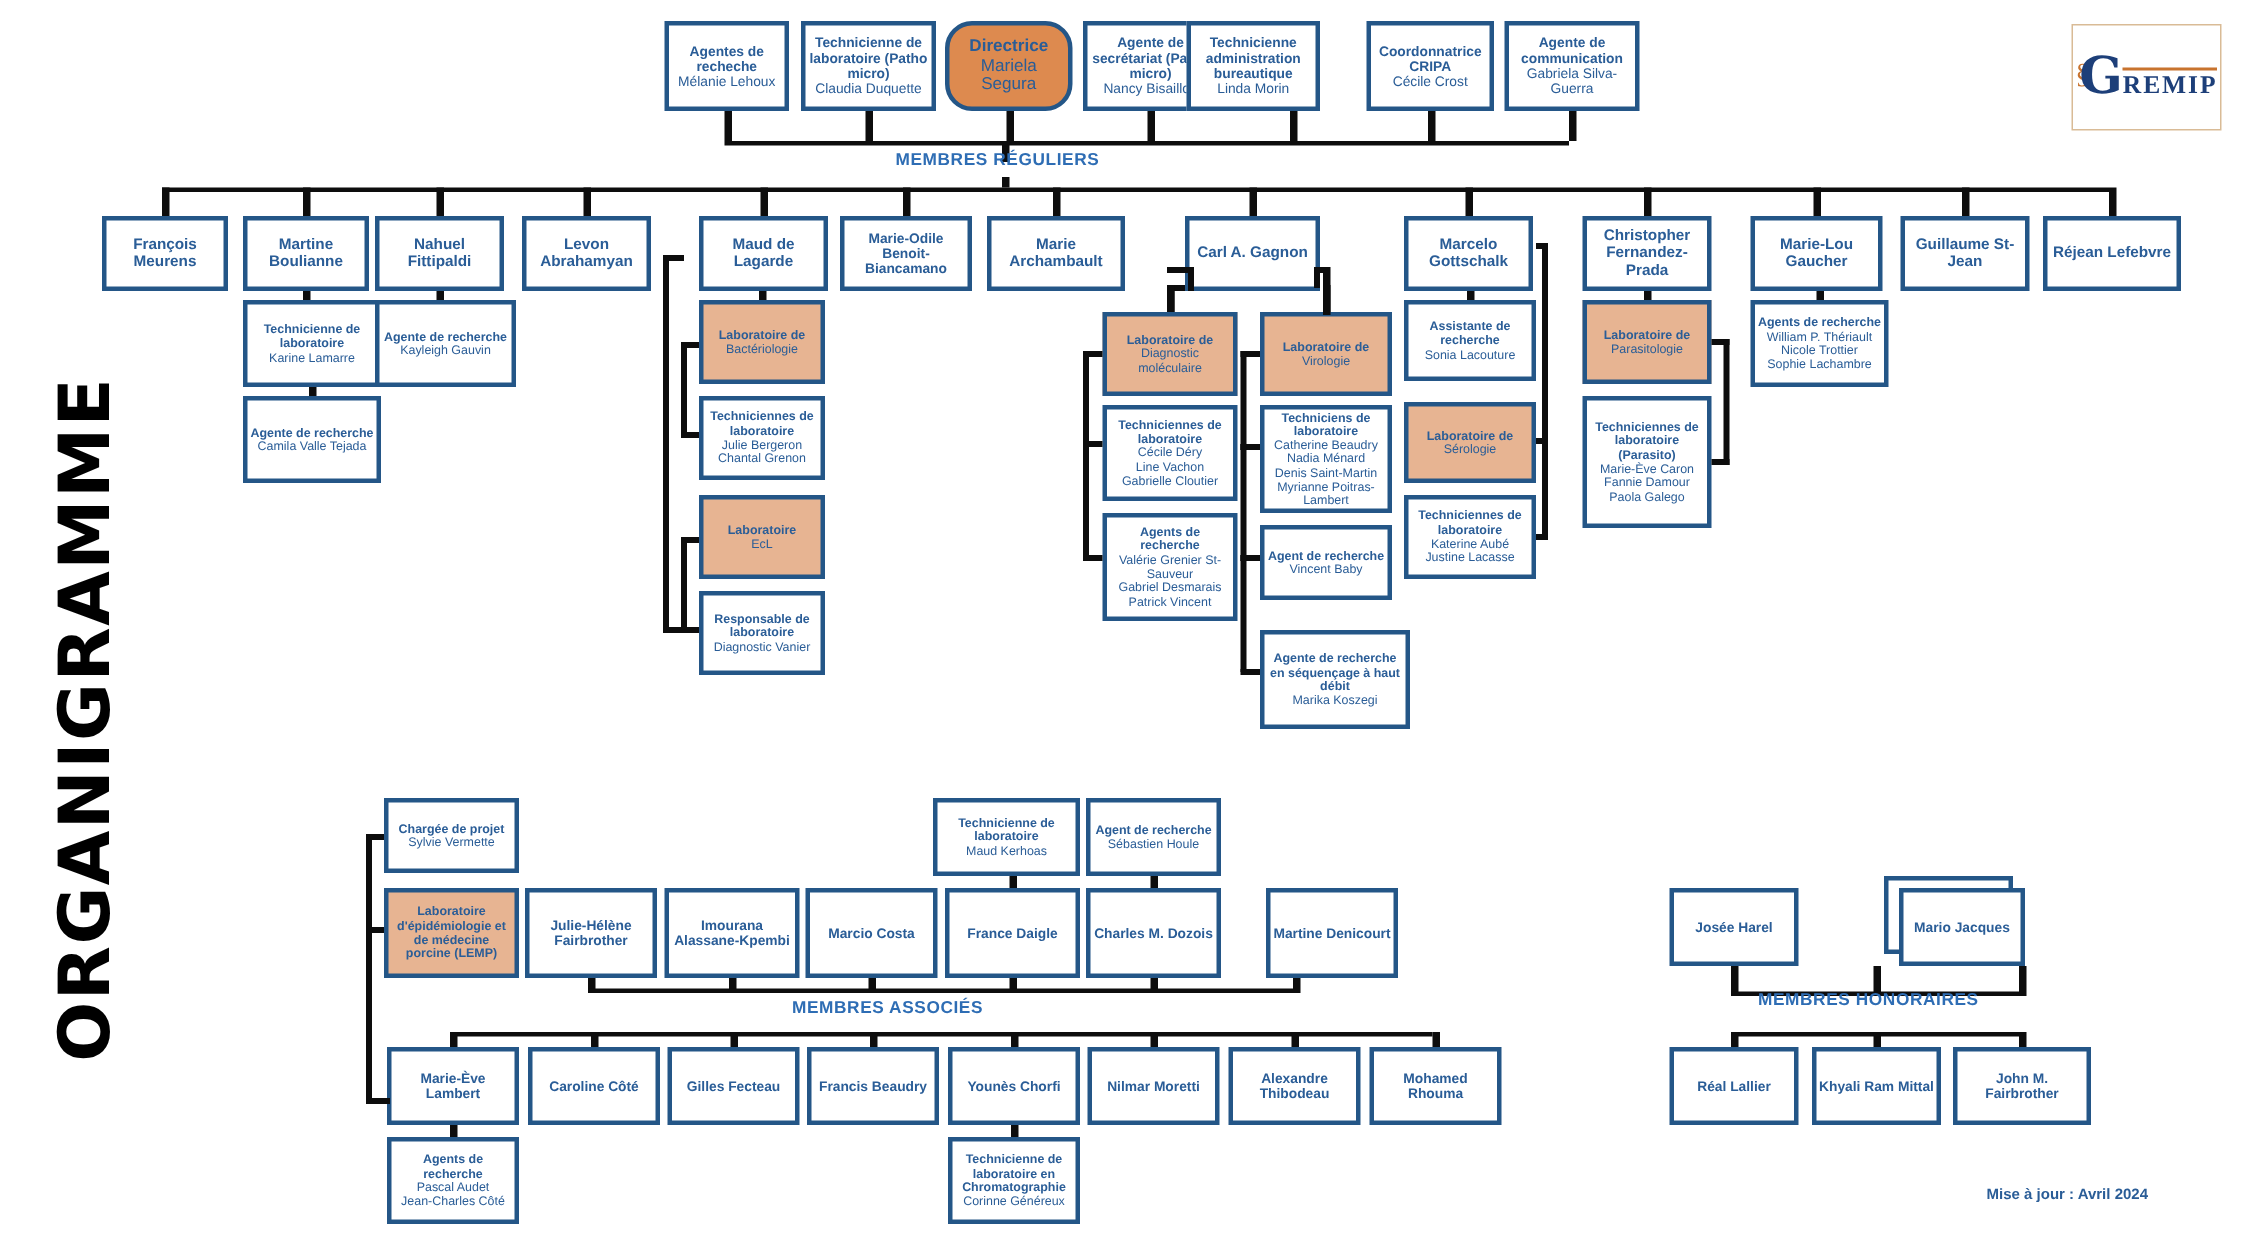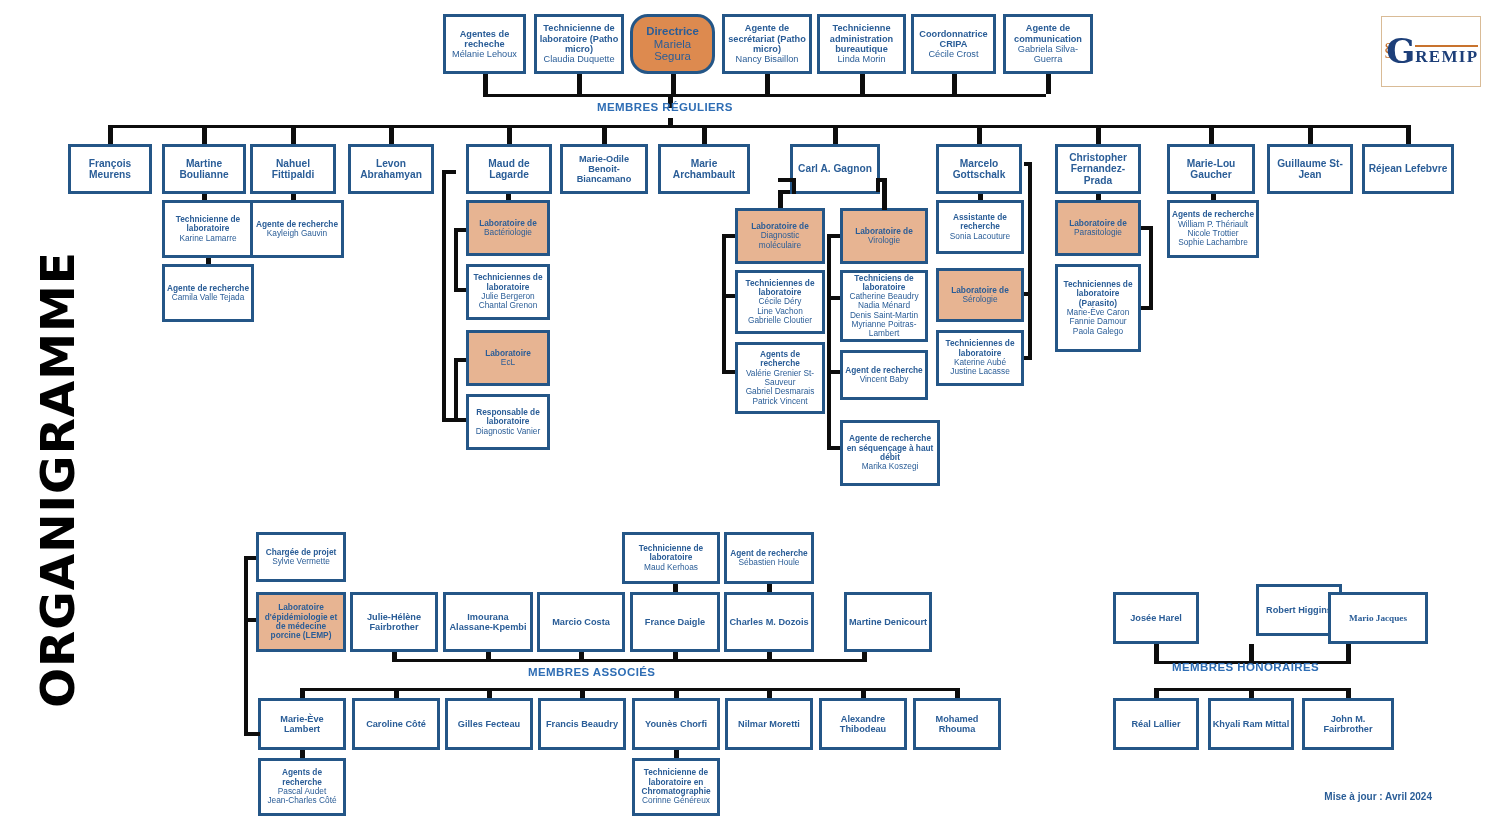--- a/index.html
+++ b/index.html
@@ -88,21 +88,21 @@
       <span class="n">Claudia Duquette</span>
     </div>
     <div class="box f11 dir" style="left: 630px; top: 14px; width: 85px; height: 60px;">
       <span class="t">Directrice</span>
       <span class="n">Mariela Segura</span>
     </div>
     <div class="box  f9" style="left: 722px; top: 14px; width: 90px; height: 60px;">
       <span class="t">Agente de secrétariat (Patho micro)</span>
       <span class="n">Nancy Bisaillon</span>
     </div>
-    <div class="box  f9" style="left: 817px; top: 14px; width: 89px; height: 60px;">
+    <div class="box  f9" style="left: 791px; top: 14px; width: 89px; height: 60px;">
       <span class="t">Technicienne administration bureautique</span>
       <span class="n">Linda Morin</span>
     </div>
     <div class="box  f9" style="left: 911px; top: 14px; width: 85px; height: 60px;">
       <span class="t">Coordonnatrice CRIPA</span>
       <span class="n">Cécile Crost</span>
     </div>
     <div class="box  f9" style="left: 1003px; top: 14px; width: 90px; height: 60px;">
       <span class="t">Agente de communication</span>
       <span class="n">Gabriela Silva-Guerra</span>
@@ -403,21 +403,21 @@
     <div class="ln" style="left: 244px; top: 556px; width: 4px; height: 180px;"></div>
     <div class="ln" style="left: 244px; top: 556px; width: 12px; height: 4px;"></div>
     <div class="ln" style="left: 244px; top: 618px; width: 12px; height: 4px;"></div>
     <div class="ln" style="left: 244px; top: 732px; width: 16px; height: 4px;"></div>
     <div class="box  f9" style="left: 1113px; top: 592px; width: 86px; height: 52px;">
       <span class="t">Josée Harel</span>
     </div>
     <div class="box  f9" style="left: 1208px; top: 584px; width: 86px; height: 52px; margin-left: 48px;">
       <span class="t">Robert Higgins</span>
     </div>
-    <div class="box  f9" style="left: 1328px; top: 592px; width: 100px; height: 52px; font-family: Liberation Serif, serif;">
+    <div class="box  f9" style="left: 1266px; top: 592px; width: 84px; height: 52px;">
       <span class="t">Mario Jacques</span>
     </div>
     <div class="ln" style="left: 1154px; top: 644px; width: 5px; height: 20px;"></div>
     <div class="ln" style="left: 1249px; top: 644px; width: 5px; height: 20px;"></div>
     <div class="ln" style="left: 1346px; top: 644px; width: 5px; height: 20px;"></div>
     <div class="ln" style="left: 1154px; top: 661px; width: 192px; height: 3px;"></div>
     <div class="cap" style="left: 1172px; top: 661px; font-size: 11.5px;">MEMBRES    HONORAIRES</div>
     <div class="ln" style="left: 1154px; top: 688px; width: 192px; height: 3px;"></div>
     <div class="box  f9" style="left: 1113px; top: 698px; width: 86px; height: 52px;">
       <span class="t">Réal Lallier</span>

